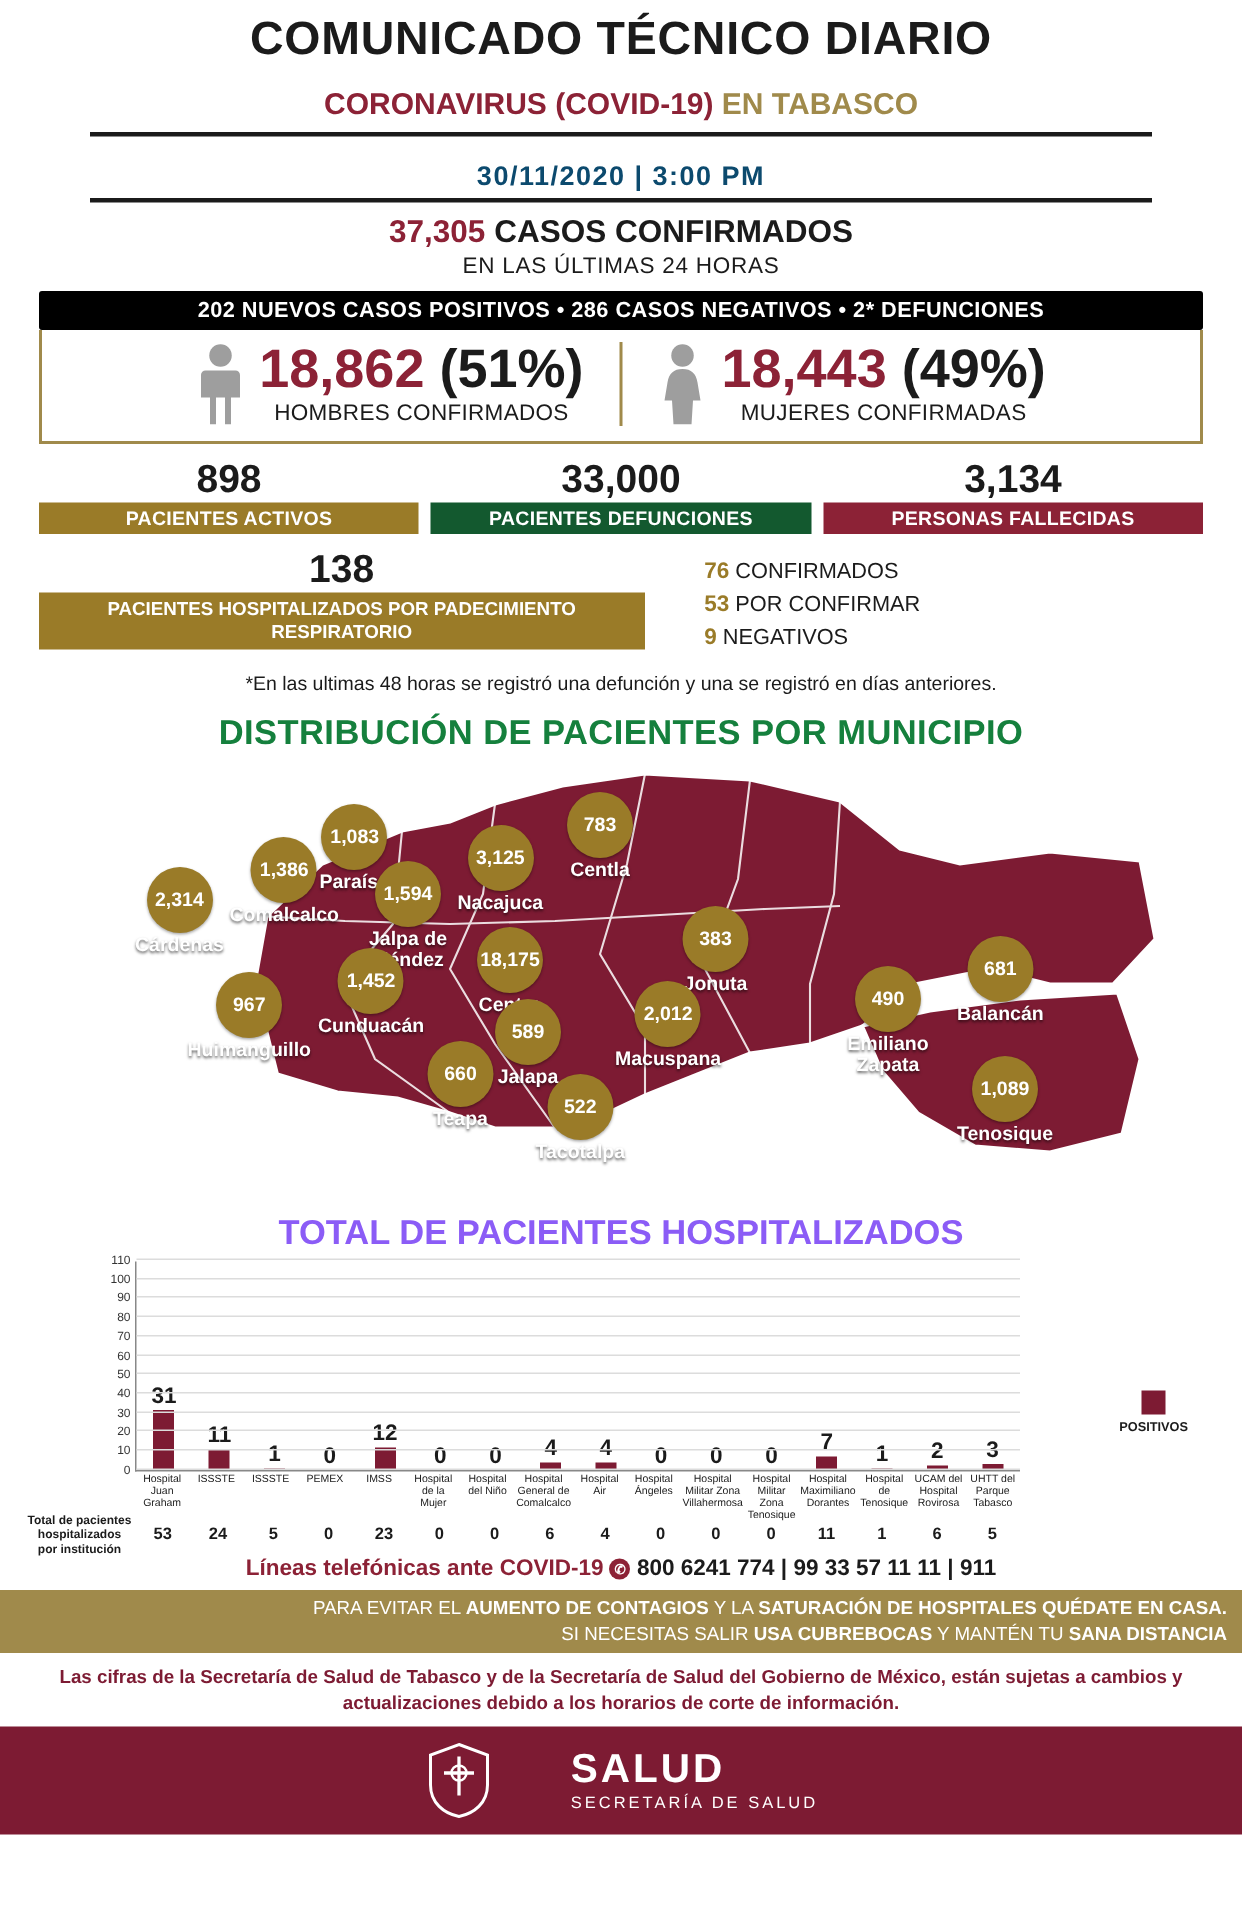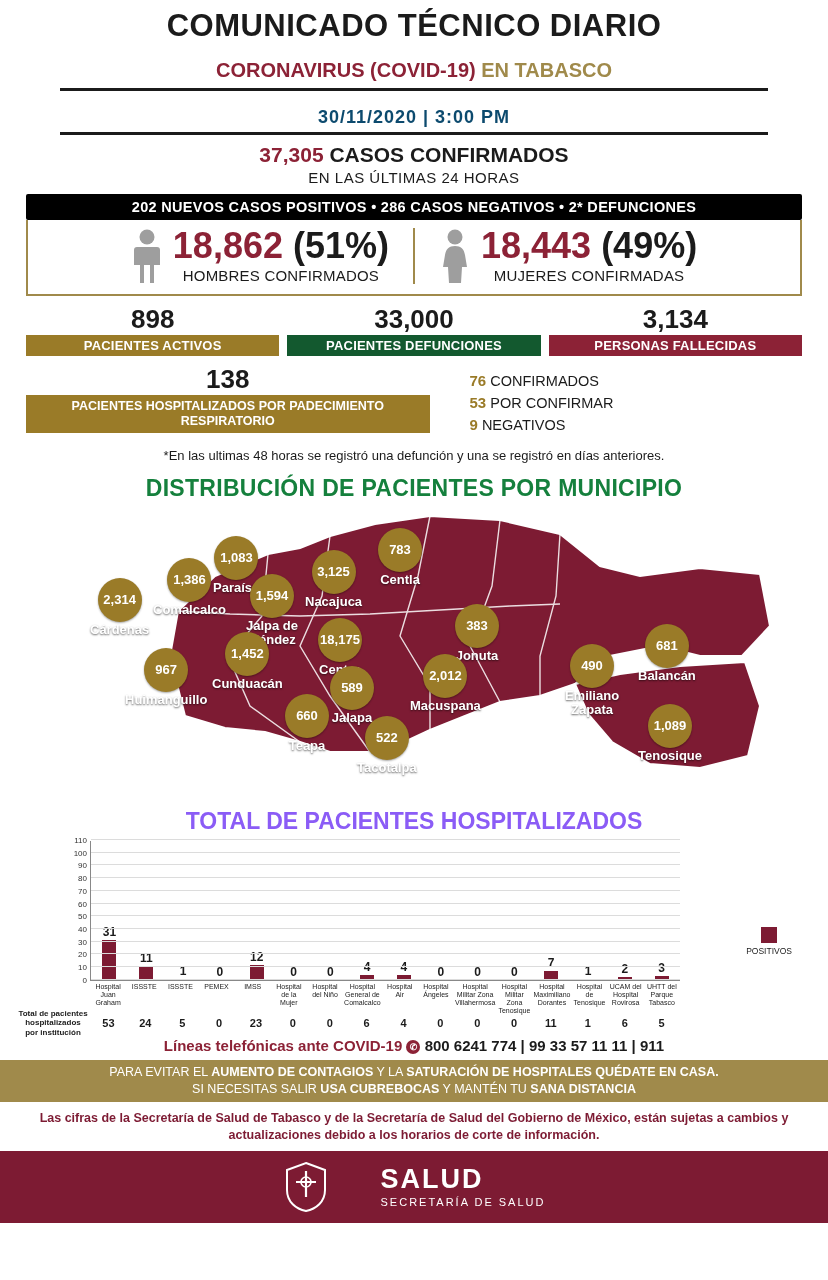--- a/index.html
+++ b/index.html
@@ -91,35 +91,35 @@
 
   
   .chart-title { text-align:center; font-size:23px; font-weight:bold; color:#8b5cf6; margin-top:2px; }
   .chartwrap { position:relative; margin: 6px 18px 0; height:190px; }
   .plot { position:absolute; left:72px; right:130px; top:0; height:140px; border-left:1px solid #888; border-bottom:1px solid #888; }
   .gridline { position:absolute; left:0; right:0; border-top:1px solid #dcdcdc; }
   .ylab { position:absolute; right:100%; transform:translateY(-50%); padding-right:4px; font-size:8px; color:#333; }
   .bars { position:absolute; left:0; right:0; bottom:0; top:0; display:flex; align-items:flex-end; }
   .bcol { flex:1; display:flex; flex-direction:column; align-items:center; justify-content:flex-end; height:100%; position:relative;}
   .bar { width:14px; background:#7d1b33; }
-  .bval { font-size:12px; font-weight:bold; color:#1b1b1b; margin-bottom:1px; }
+  .bval { font-size:15px; font-weight:bold; color:#1b1b1b; margin-bottom:1px; }
   .xlabels { position:absolute; left:72px; right:130px; top:142px; display:flex; }
   .xl { flex:1; text-align:center; font-size:7px; line-height:1.15; color:#1b1b1b; padding:0 1px;}
   .totals { position:absolute; left:72px; right:130px; top:176px; display:flex; }
   .tv { flex:1; text-align:center; font-size:11px; font-weight:bold; color:#1b1b1b; }
   .totlabel { position:absolute; left:0; top:168px; width:70px; text-align:center; font-size:8px; font-weight:bold; line-height:1.2; color:#1b1b1b;}
   .legend { position:absolute; right:18px; top:86px; text-align:center; }
   .legend .sw { width:16px; height:16px; background:#7d1b33; margin:0 auto 3px; }
-  .legend .lg { font-size:8.5px; font-weight:normal; color:#1b1b1b; }
+  .legend .lg { font-size:8.5px; font-weight:bold; color:#1b1b1b; }
 
   
   .phones { text-align:center; font-size:15px; font-weight:bold; color:#8c2236; margin-top:6px; }
   .phones .ph { color:#1b1b1b; }
   .phones .dot { display:inline-block; width:14px; height:14px; border-radius:50%; background:#8c2236; color:#fff; font-size:9px; line-height:14px; text-align:center; vertical-align:1px;}
-  .goldbar { background:#a08a4b; color:#fff; font-size:12.5px; text-align:center; padding:4px 10px; margin-top:6px; line-height:1.35; }
+  .goldbar { background:#a08a4b; color:#fff; font-size:12.5px; text-align:right; padding:4px 10px; margin-top:6px; line-height:1.35; }
   .goldbar b { font-weight:bold; }
   .disclaimer { text-align:center; font-size:12.5px; color:#7d1b33; font-weight:bold; padding:8px 34px 6px; line-height:1.4; }
   .footer { background:#7d1b33; height:72px; display:flex; align-items:center; justify-content:center; gap:12px; }
   .footer .logotext { color:#fff;margin-left:40px; }
   .footer .salud { font-size:27px; font-weight:bold; letter-spacing:2px; line-height:1;}
   .footer .sub { font-size:11px; letter-spacing:2px; margin-top:3px;}
   .footer .emblem { width:46px; height:52px; }
 </style>
 </head>
 <body>

